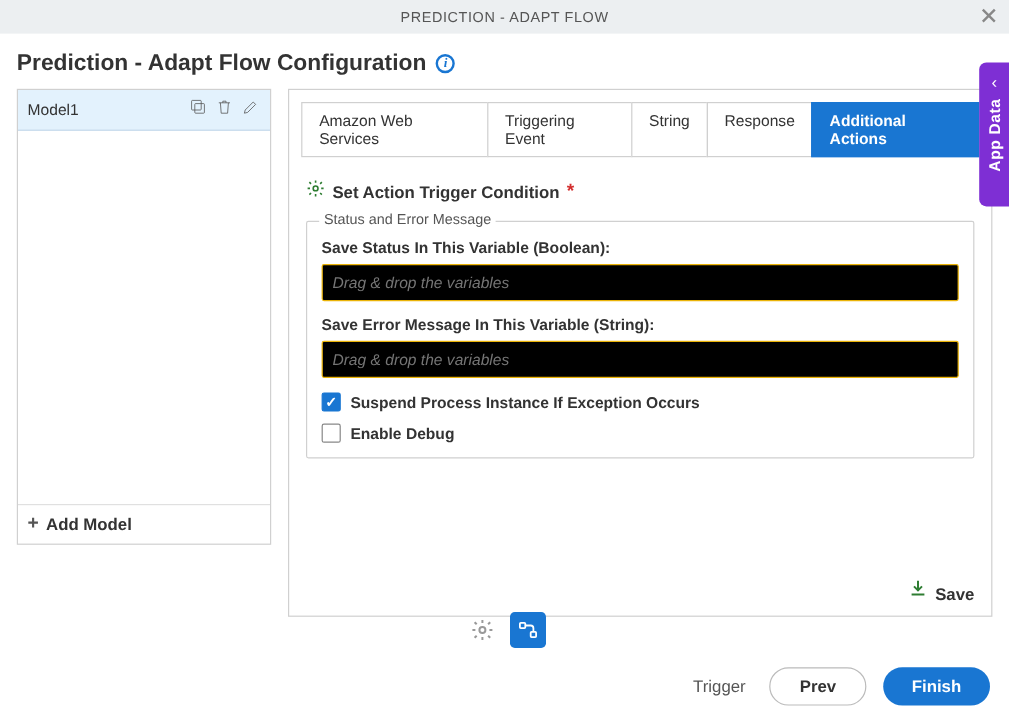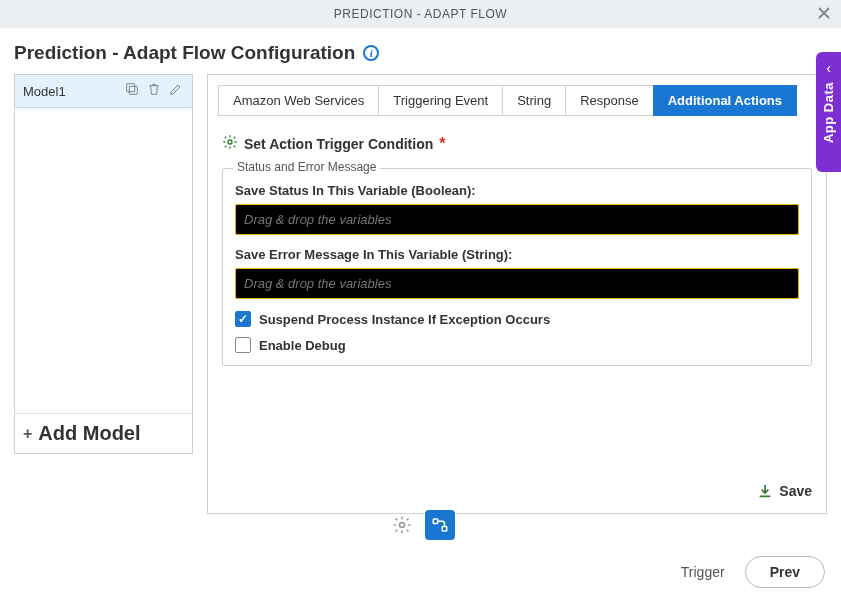--- a/index.html
+++ b/index.html
@@ -8,29 +8,29 @@
   .titlebar { background: #eceff1; height: 28px; display: flex; align-items: center; justify-content: center; position: relative; }
   .titlebar-text { font-size: 12px; color: #555; letter-spacing: 0.5px; }
   .titlebar-close { position: absolute; right: 10px; top: 6px; cursor: pointer; color: #777; }
 
   .header { padding: 14px 14px 10px 14px; display: flex; align-items: center; gap: 8px; }
   .header-title { font-size: 19px; font-weight: 700; color: #333; }
   .info-icon { width: 16px; height: 16px; border: 2px solid #1976d2; border-radius: 50%; display: inline-flex; align-items: center; justify-content: center; font-size: 11px; font-weight: 700; color: #1976d2; font-style: italic; font-family: Georgia, serif; }
 
   .main { display: flex; padding: 0 14px 0 14px; gap: 14px; }
 
-  .sidebar { width: 179px; border: 1px solid #d0d0d0; display: flex; flex-direction: column; height: 380px; }
+  .sidebar { width: 212px; border: 1px solid #d0d0d0; display: flex; flex-direction: column; height: 380px; }
   .model-row { background: #e3f2fd; border-bottom: 1px solid #c5d9ea; padding: 6px 8px; display: flex; align-items: center; justify-content: space-between; }
   .model-name { font-size: 13px; color: #333; }
   .model-actions { display: flex; gap: 6px; }
   .model-actions svg { width: 16px; height: 16px; stroke: #555; fill: none; cursor: pointer; }
   .sidebar-spacer { flex: 1; }
   .add-model { border-top: 1px solid #e0e0e0; padding: 8px; display: flex; align-items: center; gap: 6px; cursor: pointer; }
   .add-model-plus { font-size: 16px; color: #555; font-weight: 700; line-height: 1; }
-  .add-model-text { font-size: 20px; font-weight: 700; color: #333; }
+  .add-model-text { font-size: 14px; font-weight: 700; color: #333; }
 
   .content { flex: 1; border: 1px solid #d0d0d0; height: 440px; position: relative; }
   .tabs { display: flex; margin: 10px 10px 0 10px; }
   .tab { border: 1px solid #d0d0d0; padding: 7px 14px; font-size: 13px; color: #333; cursor: pointer; background: #fff; margin-left: -1px; }
   .tab:first-child { margin-left: 0; }
   .tab.active { background: #1976d2; color: #fff; border-color: #1976d2; font-weight: 600; }
 
   .tab-body { padding: 18px 14px 14px 14px; }
   .action-head { display: flex; align-items: center; gap: 6px; margin-bottom: 14px; }
   .gear-green { color: #2e7d32; }
@@ -42,21 +42,21 @@
   .field-label { font-size: 13px; color: #333; font-weight: 600; margin-bottom: 6px; }
   .field-input { width: 100%; border: 1px solid #eab308; border-radius: 2px; padding: 7px 8px; font-size: 13px; font-style: italic; color: #888; background: #000000; }
   .field-block { margin-bottom: 12px; }
 
   .check-row { display: flex; align-items: center; gap: 8px; margin-top: 10px; }
   .checkbox { width: 16px; height: 16px; border: 1.5px solid #888; border-radius: 2px; display: inline-flex; align-items: center; justify-content: center; cursor: pointer; }
   .checkbox.checked { background: #1976d2; border-color: #1976d2; }
   .checkbox.checked::after { content: "✓"; color: #fff; font-size: 12px; font-weight: 700; }
   .check-label { font-size: 13px; color: #333; font-weight: 600; }
 
-  .save-row { position: absolute; bottom: 10px; right: 14px; display: flex; align-items: flex-start; gap: 6px; cursor: pointer; }
+  .save-row { position: absolute; bottom: 10px; right: 14px; display: flex; align-items: flex-end; gap: 6px; cursor: pointer; }
   .save-text { font-size: 14px; font-weight: 700; color: #333; }
 
   .app-data-tab { position: absolute; right: 0; top: 52px; background: #7e2fd4; color: #fff; width: 25px; height: 120px; border-top-left-radius: 6px; border-bottom-left-radius: 6px; display: flex; flex-direction: column; align-items: center; justify-content: flex-start; padding-top: 8px; cursor: pointer; }
   .app-data-chevron { font-size: 14px; margin-bottom: 6px; }
   .app-data-text { writing-mode: vertical-rl; transform: rotate(180deg); font-size: 13px; font-weight: 700; letter-spacing: 0.5px; }
 
   .bottom-icons { position: absolute; left: 0; right: 0; top: 510px; display: flex; justify-content: center; gap: 8px; align-items: center; }
   .bottom-icon { width: 30px; height: 30px; display: inline-flex; align-items: center; justify-content: center; border-radius: 4px; cursor: pointer; }
   .bottom-icon.gear { color: #888; }
   .bottom-icon.primary { background: #1976d2; color: #fff; }
@@ -186,13 +186,14 @@
         <rect x="3" y="4" width="6" height="6" rx="1"></rect>
         <rect x="15" y="14" width="6" height="6" rx="1"></rect>
         <path d="M9 7h6a3 3 0 0 1 3 3v4"></path>
       </svg>
   </span>
 </div>
 
 <div class="bottom-buttons">
   <button class="btn-cancel">Trigger</button>
   <button class="btn-outline">Prev</button>
+  <button class="btn-primary">Finish</button>
 </div>
 
 </body></html>

